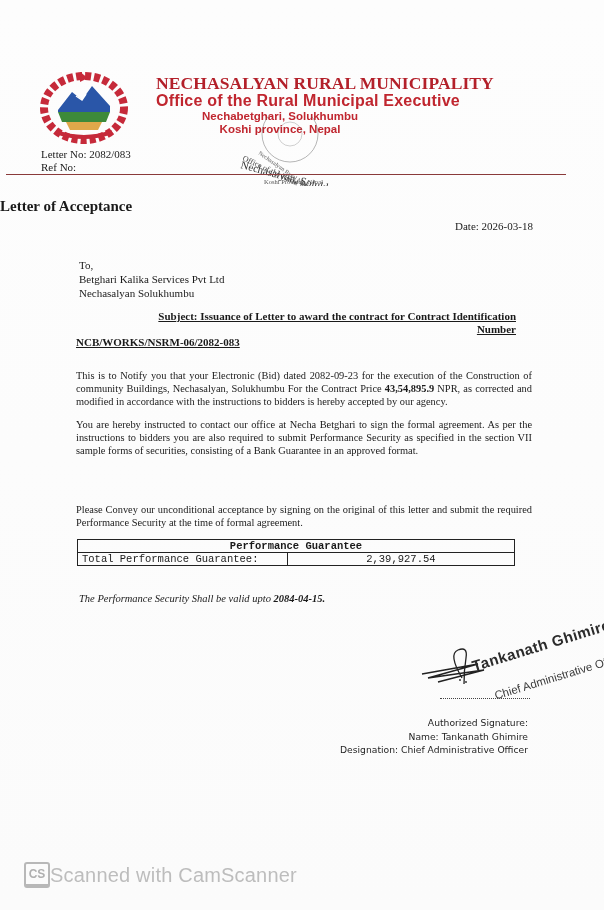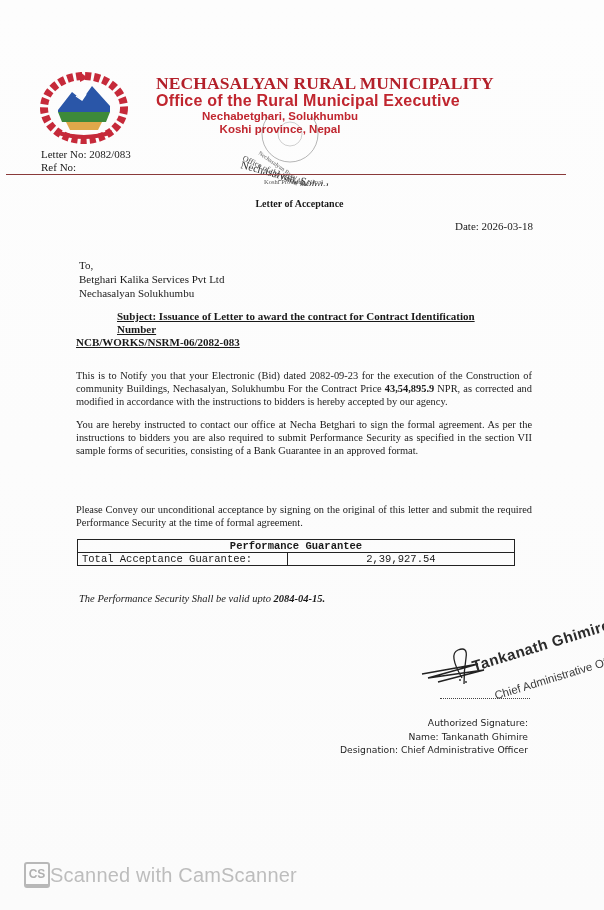--- a/index.html
+++ b/index.html
@@ -18,26 +18,26 @@
     .letterhead { position: absolute; left: 156px; top: 74px; width: 320px; text-align: left; }
     .lh-title { font-family: "Liberation Serif", serif; font-weight: bold; color: #b3202a; font-size: 17.5px; letter-spacing: 0.1px; line-height: 18px; white-space: nowrap; }
     .lh-sub { font-family: "Liberation Sans", sans-serif; font-weight: bold; color: #c0262f; font-size: 16px; line-height: 18px; white-space: nowrap; letter-spacing: 0.2px; }
     .lh-addr { font-family: "Liberation Sans", sans-serif; font-weight: bold; color: #c0262f; font-size: 11.5px; line-height: 13px; white-space: nowrap; text-align: center; width: 240px; margin-left: 4px; }
 
     .stamp { position: absolute; left: 228px; top: 116px; width: 108px; height: 70px; }
 
     .refs { position: absolute; left: 41px; top: 148px; font-size: 11px; line-height: 13px; }
     .divider { position: absolute; left: 6px; top: 174px; width: 560px; height: 1px; background: #8a3a3a; }
 
-    .doc-title { position: absolute; left: 0; width: 599px; top: 198px; text-align: center; font-weight: bold; font-size: 10px; }
+    .doc-title { position: absolute; left: 0; width: 599px; top: 198px; text-align: left; font-weight: bold; font-size: 15px; }
     .date { position: absolute; left: 455px; top: 220px; font-size: 11px; }
     .to-block { position: absolute; left: 79px; top: 258px; font-size: 11px; line-height: 14px; }
 
     .subject { position: absolute; left: 76px; top: 310px; width: 440px; font-weight: bold; font-size: 11px; line-height: 13px; text-decoration: underline; }
-    .subject .l1 { display: block; padding-left: 41px; }
+    .subject .l1 { display: block; padding-left: 41px; text-align: right; }
 
     .para { position: absolute; left: 76px; width: 456px; font-size: 10.4px; line-height: 13px; text-align: justify; }
     .p1 { top: 369px; }
     .p2 { top: 418px; }
     .p3 { top: 468px; }
     .p4 { top: 503px; }
 
     table.pg { position: absolute; left: 77px; top: 539px; width: 438px; border-collapse: collapse; font-size: 10.5px; }
     table.pg td, table.pg th { border: 1px solid #222; padding: 0 4px; height: 13px; line-height: 12px; font-family: Liberation Mono, monospace; }
     table.pg th { font-weight: bold; text-align: center; }
@@ -111,21 +111,21 @@
   <div class="para p1"><span>This is to Notify you that your Electronic (Bid) dated 2082-09-23 for the execution of the Construction of community Buildings, Nechasalyan, Solukhumbu  For the Contract Price </span><b>43,54,895.9</b><span> NPR, as corrected and modified in accordance with the instructions to bidders is hereby accepted by our agency.</span></div>
   <div class="para p2">You are hereby instructed to contact our office at Necha Betghari to sign the formal agreement. As per the instructions to bidders you are also required to submit Performance Security as specified in the section VII sample forms of securities, consisting of a Bank Guarantee in an approved format.</div>
   <div class="para p4">Please Convey our unconditional acceptance by signing on the original of this letter and submit the required Performance Security at the time of formal agreement.</div>
 
   <table class="pg">
     <tbody>
         <tr>
       <th colspan="2">Performance Guarantee</th>
     </tr>
     <tr>
-      <td>Total Acceptance Guarantee:</td>
+      <td>Total Performance Guarantee:</td>
       <td class="val">2,39,927.54</td>
     </tr>
   </tbody>
     </table>
 
   <div class="validity"><span>The Performance Security Shall be valid upto </span><b>2084-04-15.</b></div>
 
   <svg class="sig-scribble" viewBox="0 0 90 42">
     <path d="M4 30 L60 20 L10 34 L66 26 L20 38" fill="none" stroke="#222" stroke-width="1.4"></path>
     <path d="M44 34 Q30 10 40 6 Q50 2 48 14 Q46 26 46 40" fill="none" stroke="#222" stroke-width="1.3"></path>

